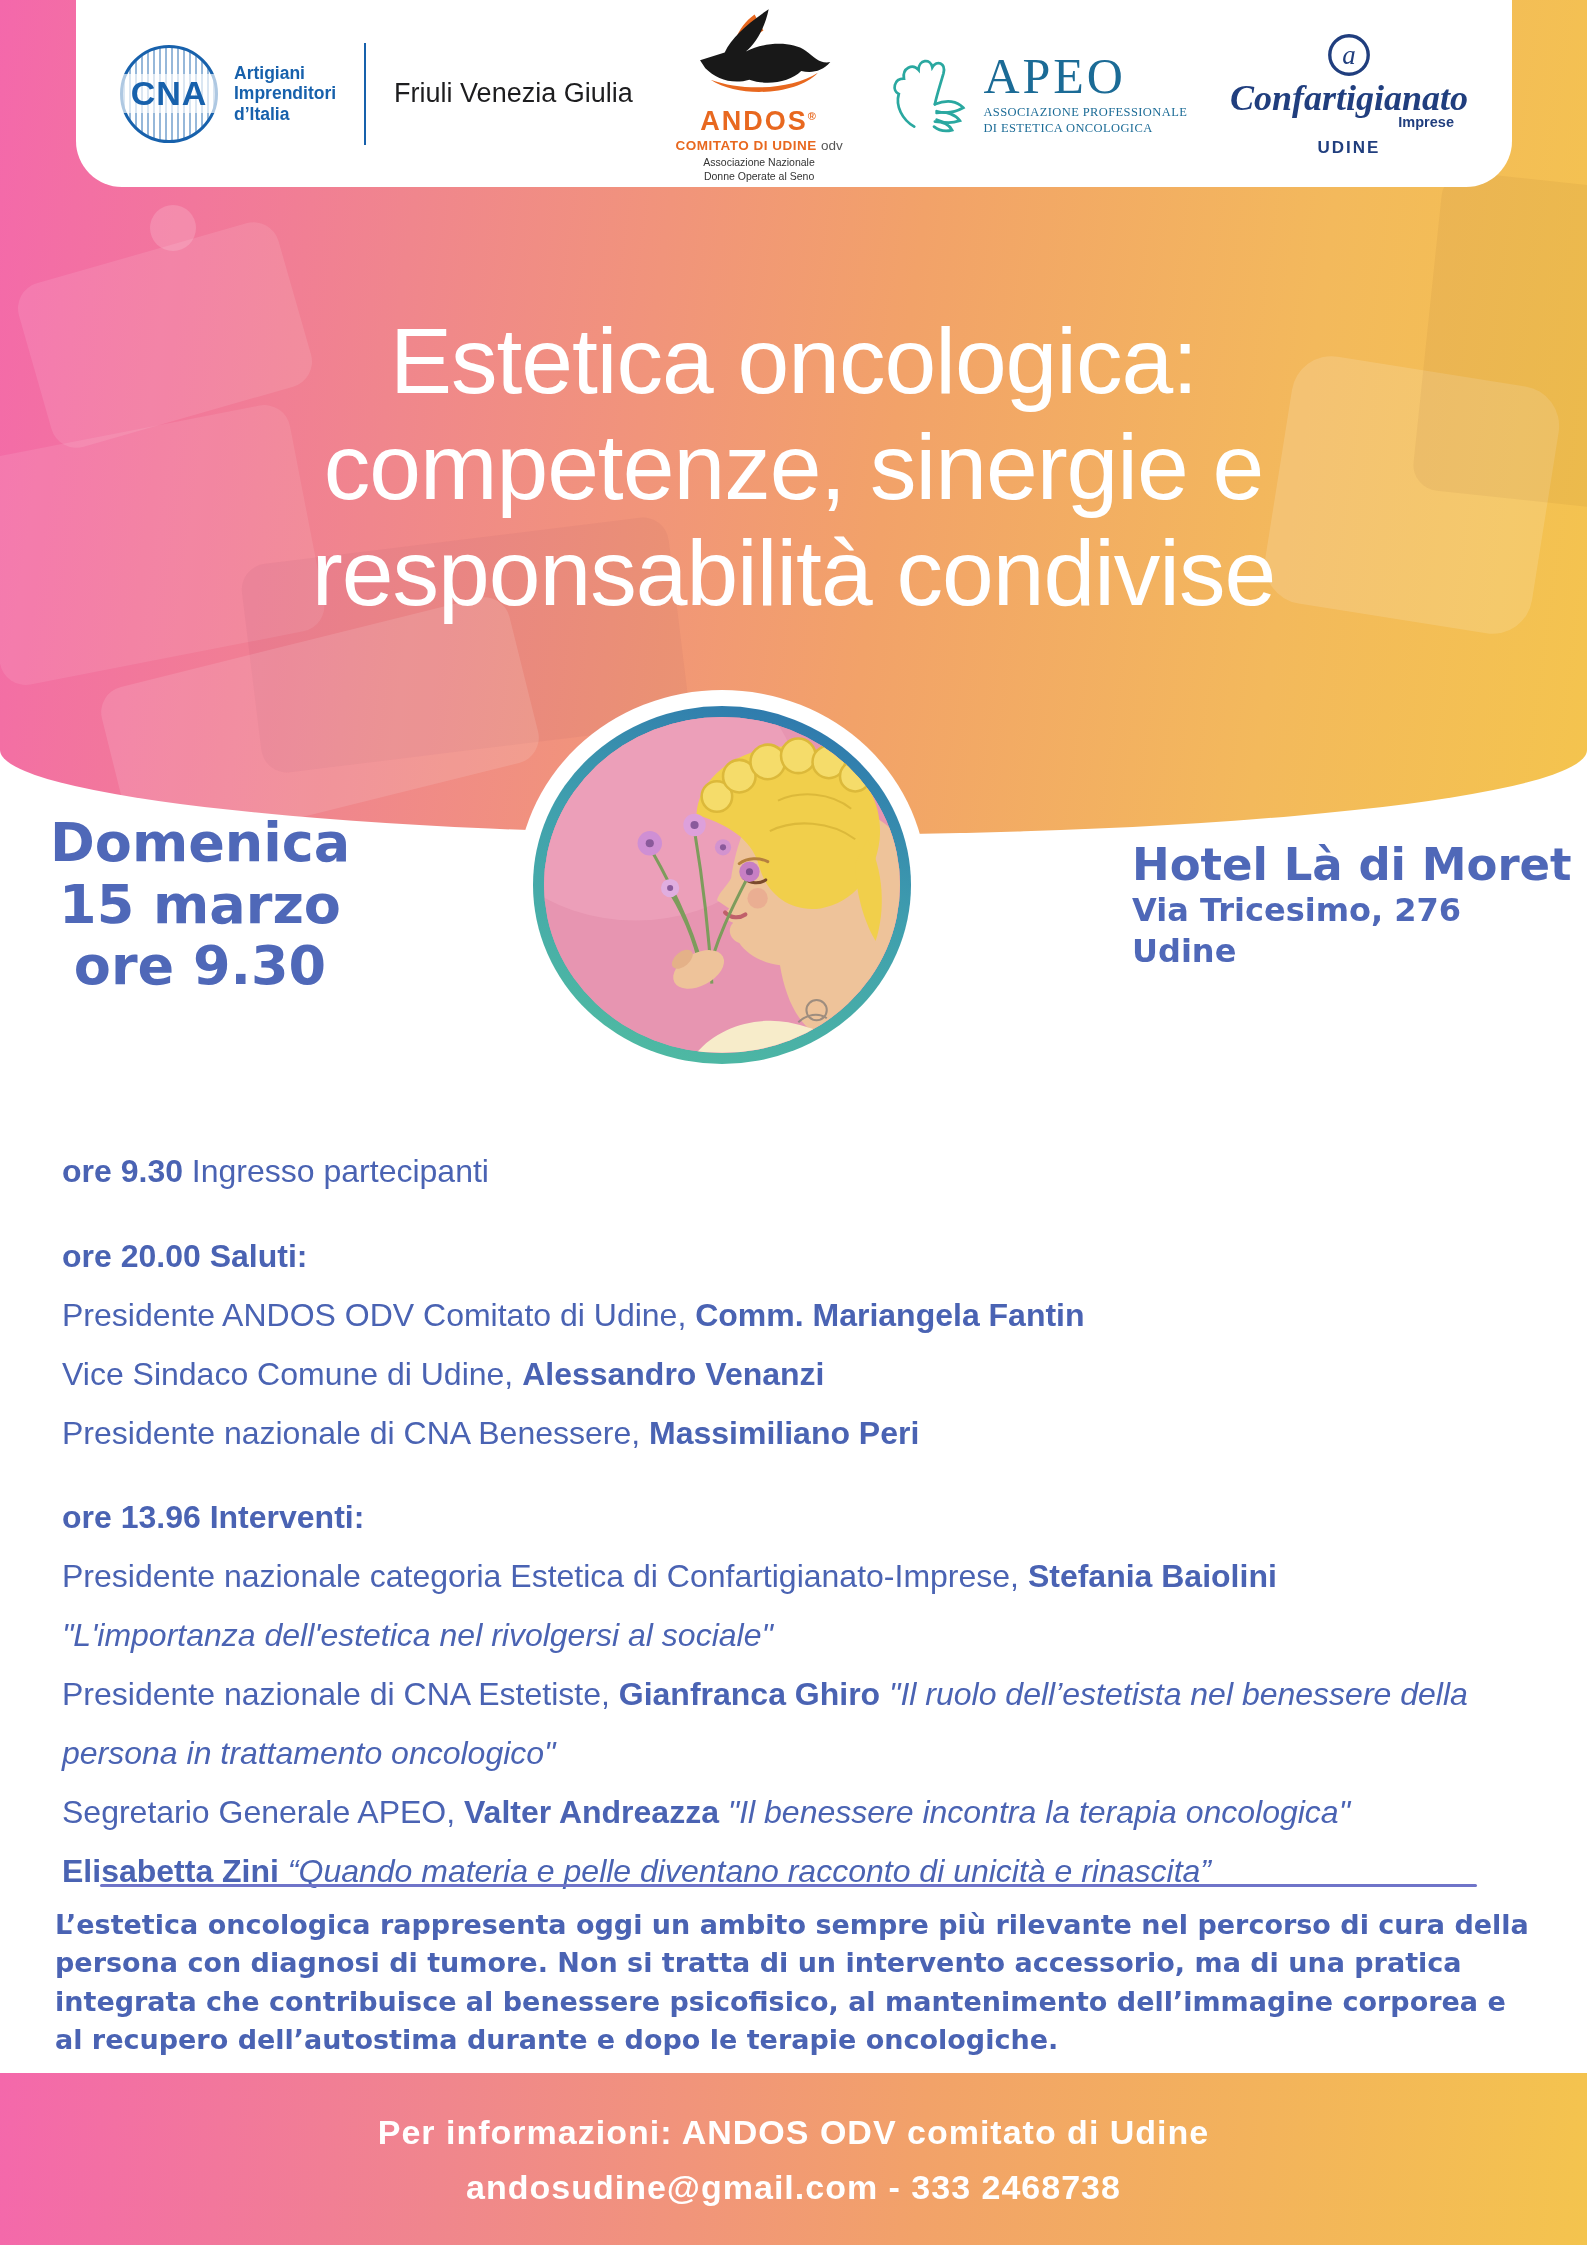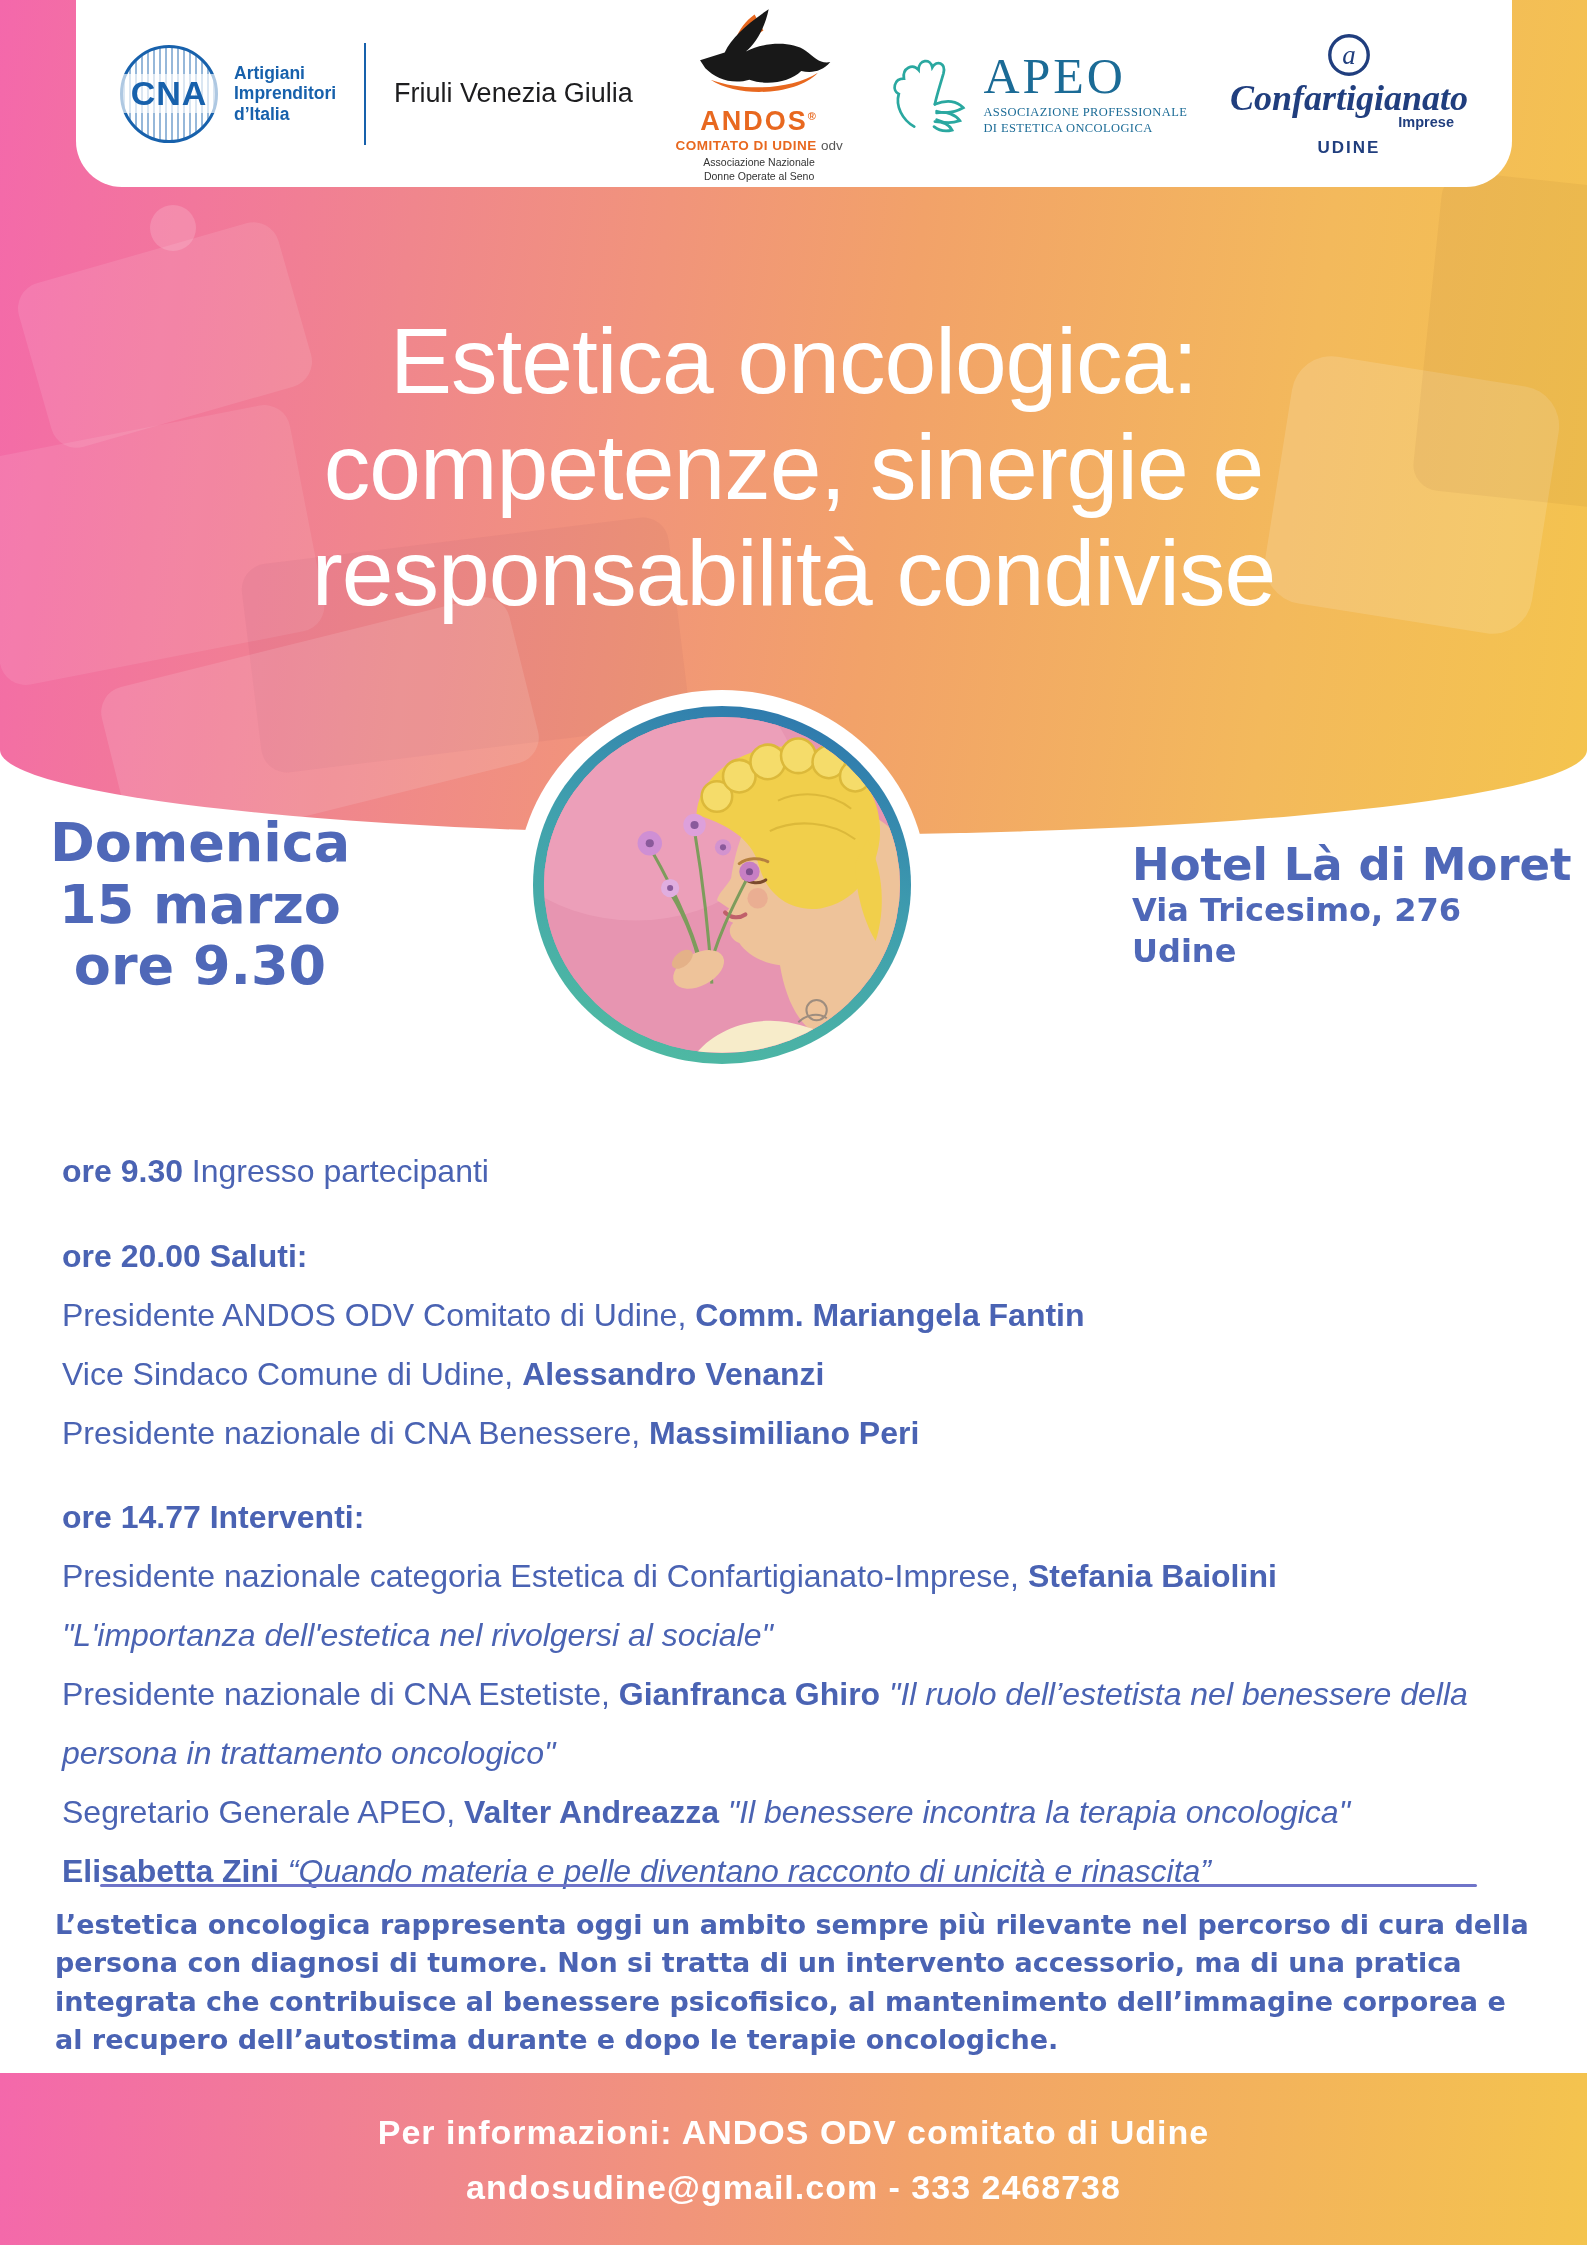--- a/index.html
+++ b/index.html
@@ -275,21 +275,21 @@
   </div>
 
   <div class="program">
     <p><span class="b">ore 9.30 </span><span>Ingresso partecipanti</span></p>
 
     <p class="b gap">ore 20.00 Saluti:</p>
     <p><span>Presidente ANDOS ODV Comitato di Udine, </span><span class="b">Comm. Mariangela Fantin</span></p>
     <p><span>Vice Sindaco Comune di Udine, </span><span class="b">Alessandro Venanzi</span></p>
     <p><span>Presidente nazionale di CNA Benessere, </span><span class="b">Massimiliano Peri</span></p>
 
-    <p class="b gap">ore 14.77 Interventi:</p>
+    <p class="b gap">ore 13.96 Interventi:</p>
     <p><span>Presidente nazionale categoria Estetica di Confartigianato-Imprese, </span><span class="b">Stefania Baiolini</span></p>
     <p class="i">"L'importanza dell'estetica nel rivolgersi al sociale"</p>
     <p><span>Presidente nazionale di CNA Estetiste, </span><span class="b">Gianfranca Ghiro </span><span class="i">"Il ruolo dell’estetista nel benessere della persona in trattamento oncologico"</span></p>
     <p><span>Segretario Generale APEO, </span><span class="b">Valter Andreazza </span><span class="i">"Il benessere incontra la terapia oncologica"</span></p>
     <p><span class="b">Elisabetta Zini </span><span class="i">“Quando materia e pelle diventano racconto di unicità e rinascita”</span></p>
   </div>
 
   <div class="divider"></div>
 
   <div class="description">L’estetica oncologica rappresenta oggi un ambito sempre più rilevante nel percorso di cura della persona con diagnosi di tumore. Non si tratta di un intervento accessorio, ma di una pratica integrata che contribuisce al benessere psicofisico, al mantenimento dell’immagine corporea e al recupero dell’autostima durante e dopo le terapie oncologiche.</div>

